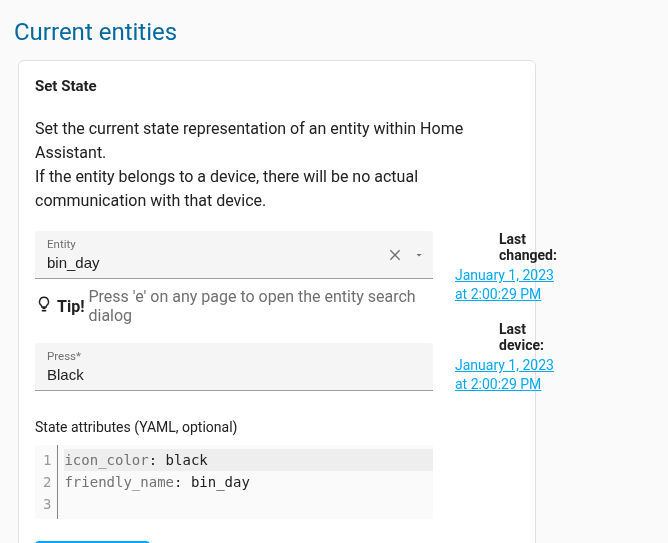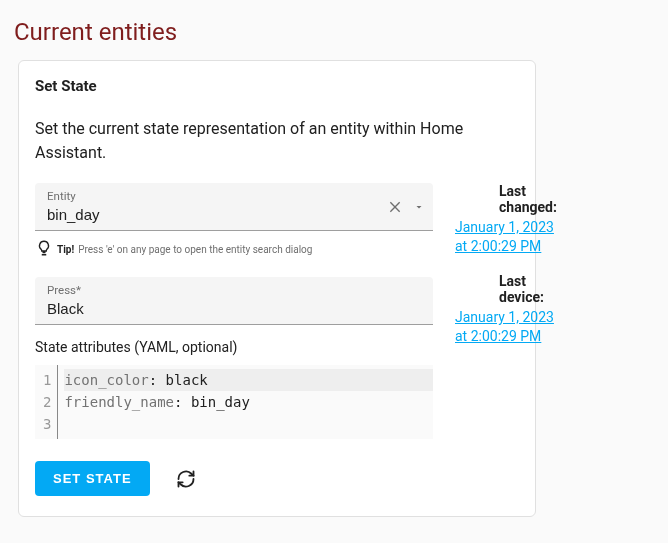--- a/index.html
+++ b/index.html
@@ -8,21 +8,21 @@
     background: #fafafa;
     color: #212121;
     width: 668px;
     height: 543px;
     overflow: hidden;
   }
   .page-title {
     font-size: 24px;
     font-weight: 400;
     padding: 18px 0 14px 14px;
-    color: #7f1d1d;
+    color: #0369a1;
   }
   .card {
     background: #fff;
     border: 1px solid #e0e0e0;
     border-radius: 6px;
     margin-left: 18px;
     padding: 16px 16px 20px 16px;
     width: 518px;
   }
   .card-title {
@@ -73,30 +73,30 @@
     display: flex;
     align-items: center;
     gap: 10px;
     color: #6f6f6f;
   }
   .field-icons svg { display: block; }
   .tip-row {
     display: flex;
     align-items: center;
     gap: 4px;
-    font-size: 10px;
+    font-size: 16px;
     color: #6f6f6f;
     margin-bottom: 18px;
   }
   .tip-row .tip-label { font-weight: 700; color: #212121; }
   .tip-row svg { flex-shrink: 0; }
   .attr-label {
     font-size: 14px;
     color: #212121;
-    margin-top: 14px;
+    margin-top: 28px;
     margin-bottom: 10px;
   }
   .code-editor {
     background: #fafafa;
     border-left: 0;
     font-family: "Consolas", "Menlo", monospace;
     font-size: 14px;
     display: flex;
   }
   .gutter {
@@ -161,20 +161,21 @@
 </head>
 <body>
 
 <h1 class="page-title">Current entities</h1>
 
 <div class="card">
   <div class="card-title">Set State</div>
 
   <div class="description">
     <div>Set the current state representation of an entity within Home Assistant.</div>
+    <div>If the entity belongs to a device, there will be no actual communication with that device.</div>
   </div>
 
   <div class="main-row">
     <div class="left-col">
 
       <div class="text-field">
         <span class="floating-label">Entity</span>
         <input class="field-value" value="bin_day" style="">
         <div class="field-icons">
           <span>

